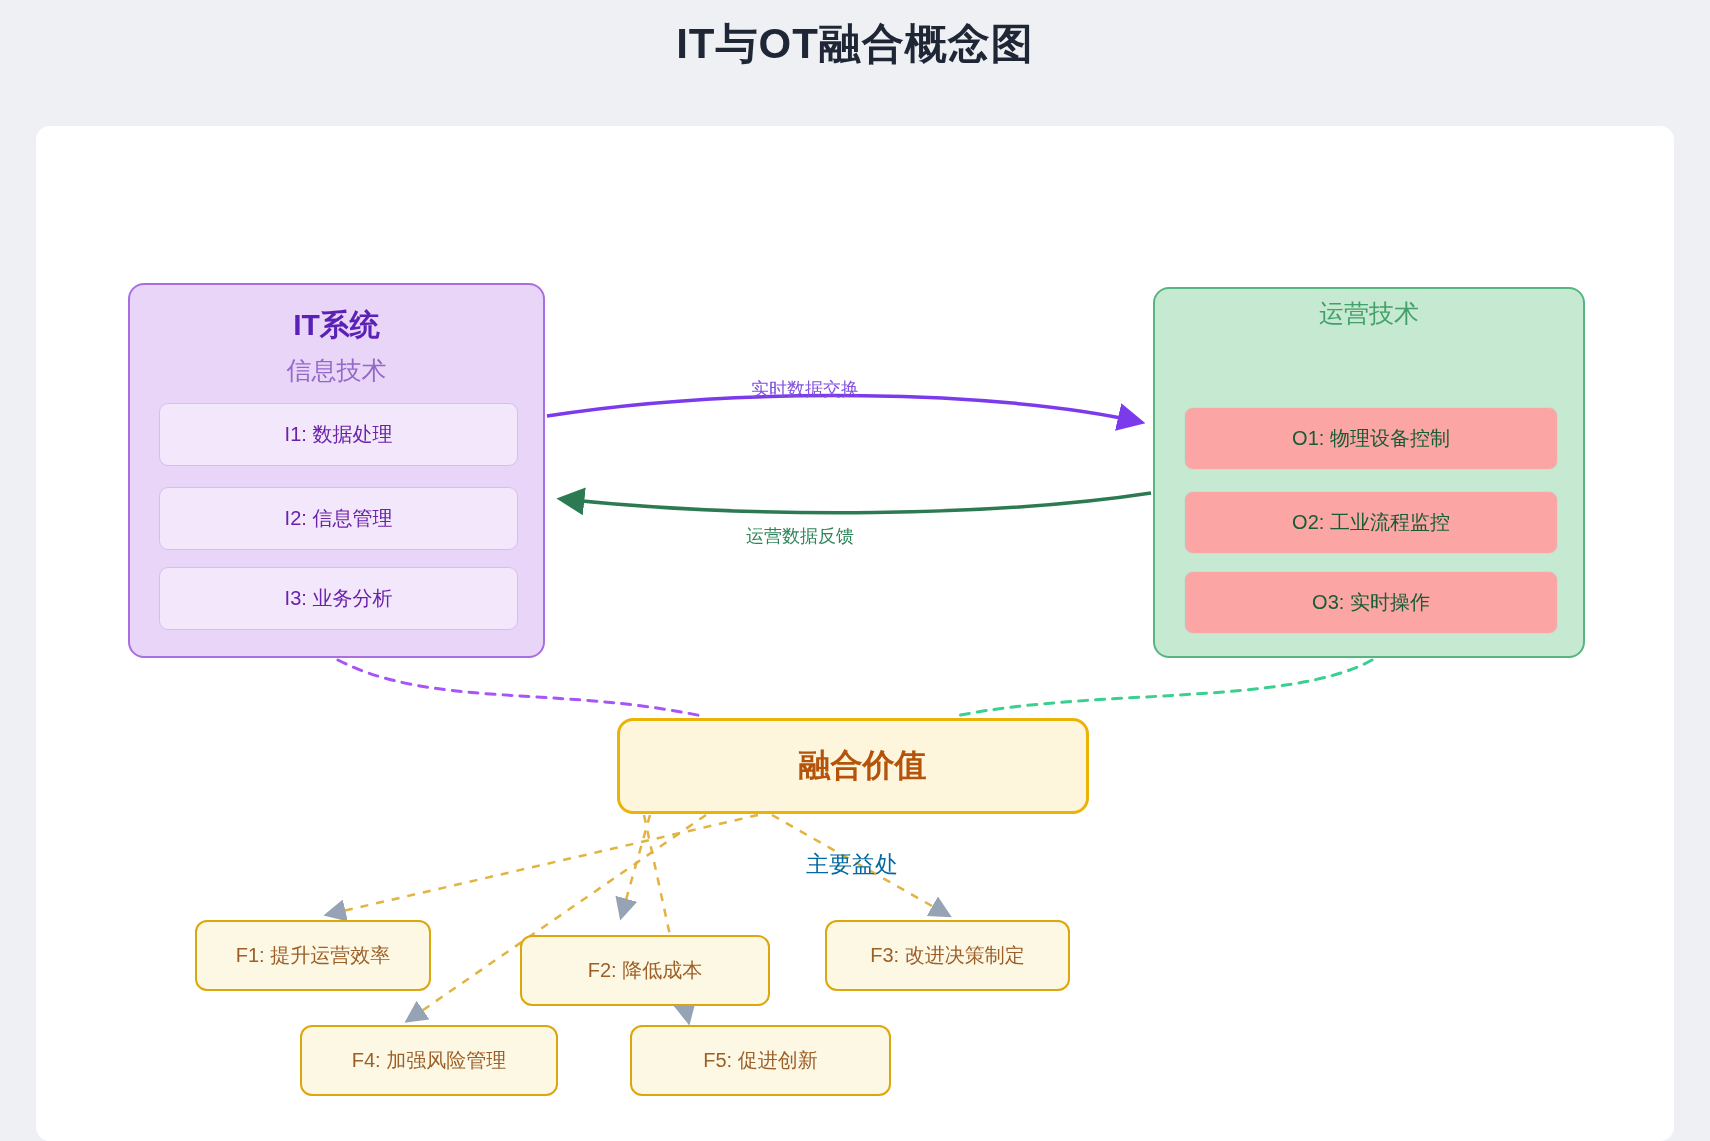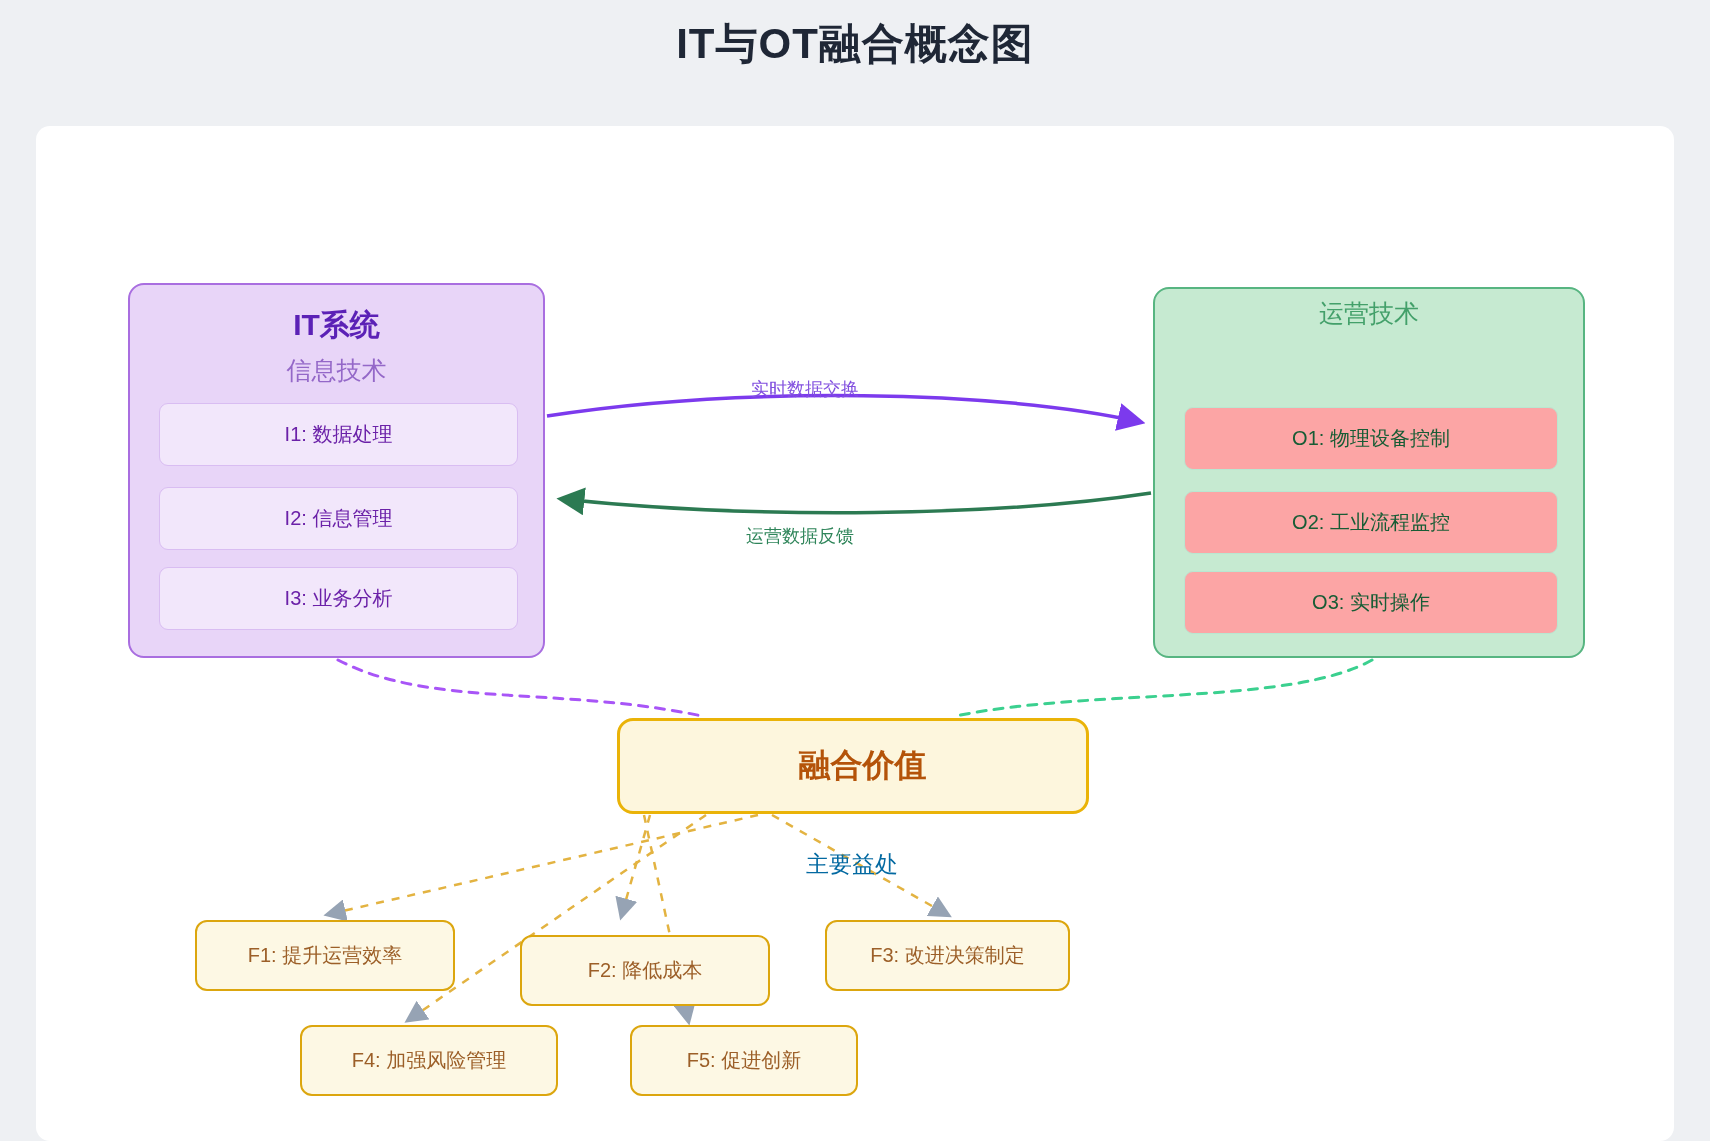--- a/index.html
+++ b/index.html
@@ -43,25 +43,25 @@
     display:flex;align-items:center;justify-content:center;
     font-size:32px;font-weight:800;color:#b45309;padding-left:19px;
   }
   
   .benefit{
     position:absolute;height:71px;background:#fdf8e4;border:2px solid #dca60e;
     border-radius:12px;box-sizing:border-box;
     display:flex;align-items:center;justify-content:center;
     font-size:20px;color:#9c5f28;
   }
-  .f1{left:195px;top:920px;width:260px;}
+  .f1{left:195px;top:920px;width:236px;}
   .f2{left:520px;top:935px;width:250px;}
   .f3{left:825px;top:920px;width:245px;}
   .f4{left:300px;top:1025px;width:258px;}
-  .f5{left:630px;top:1025px;width:228px;}
+  .f5{left:630px;top:1025px;width:261px;}
 
   
   .edge-label{position:absolute;text-align:center;font-size:18px;}
   .lbl-exchange{left:705px;top:377px;width:200px;color:#8250df;}
   .lbl-feedback{left:700px;top:524px;width:200px;color:#2f855a;}
   .lbl-benefits{left:757px;top:829px;width:190px;font-size:23px;color:#0369a1;margin-top:20px;}
 </style>
 </head>
 <body>
 

